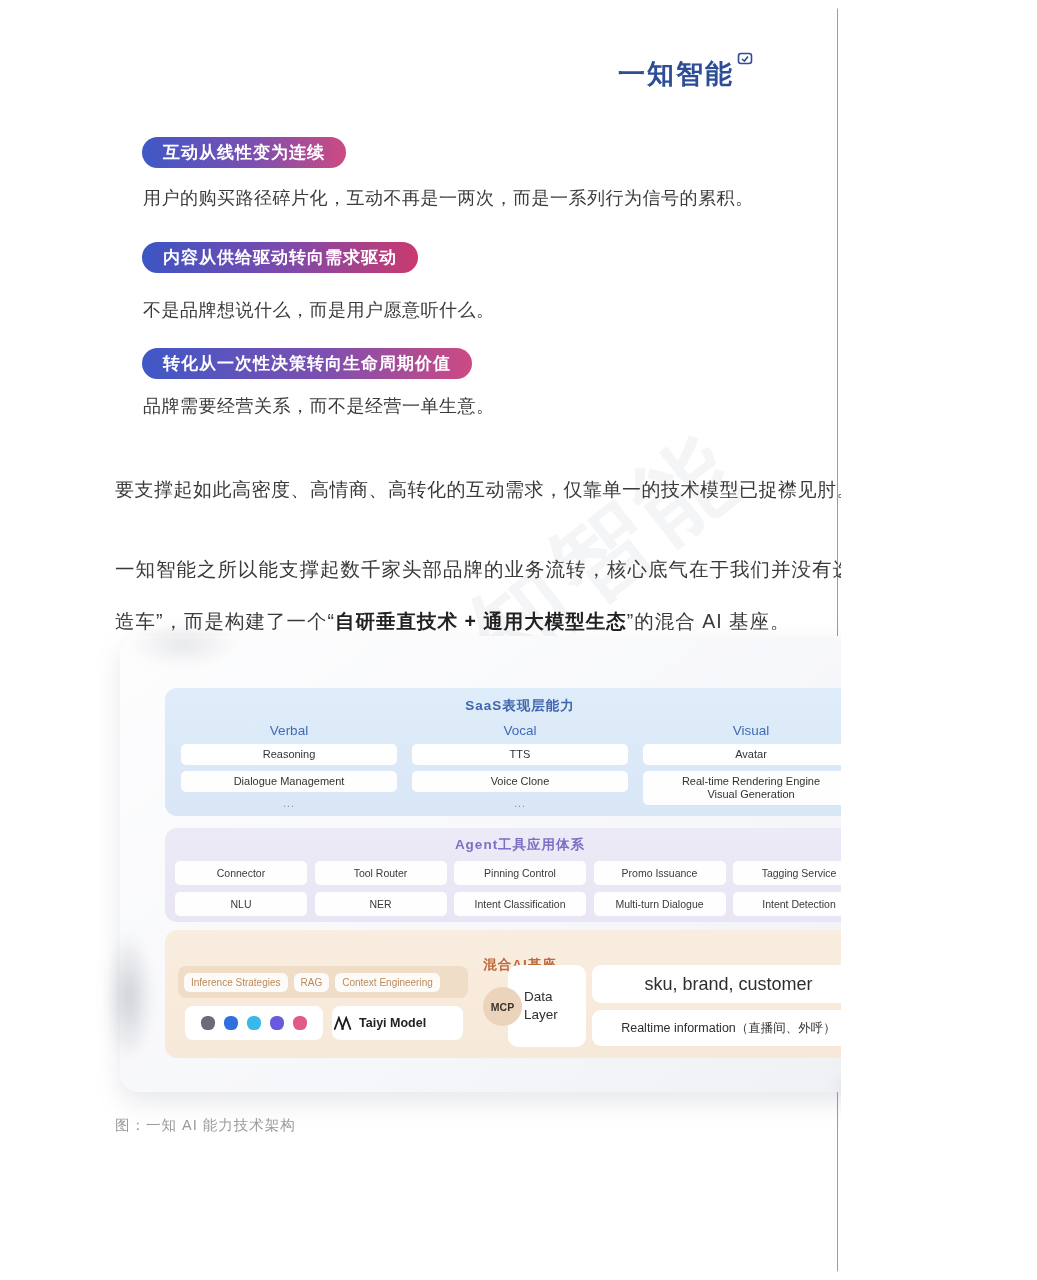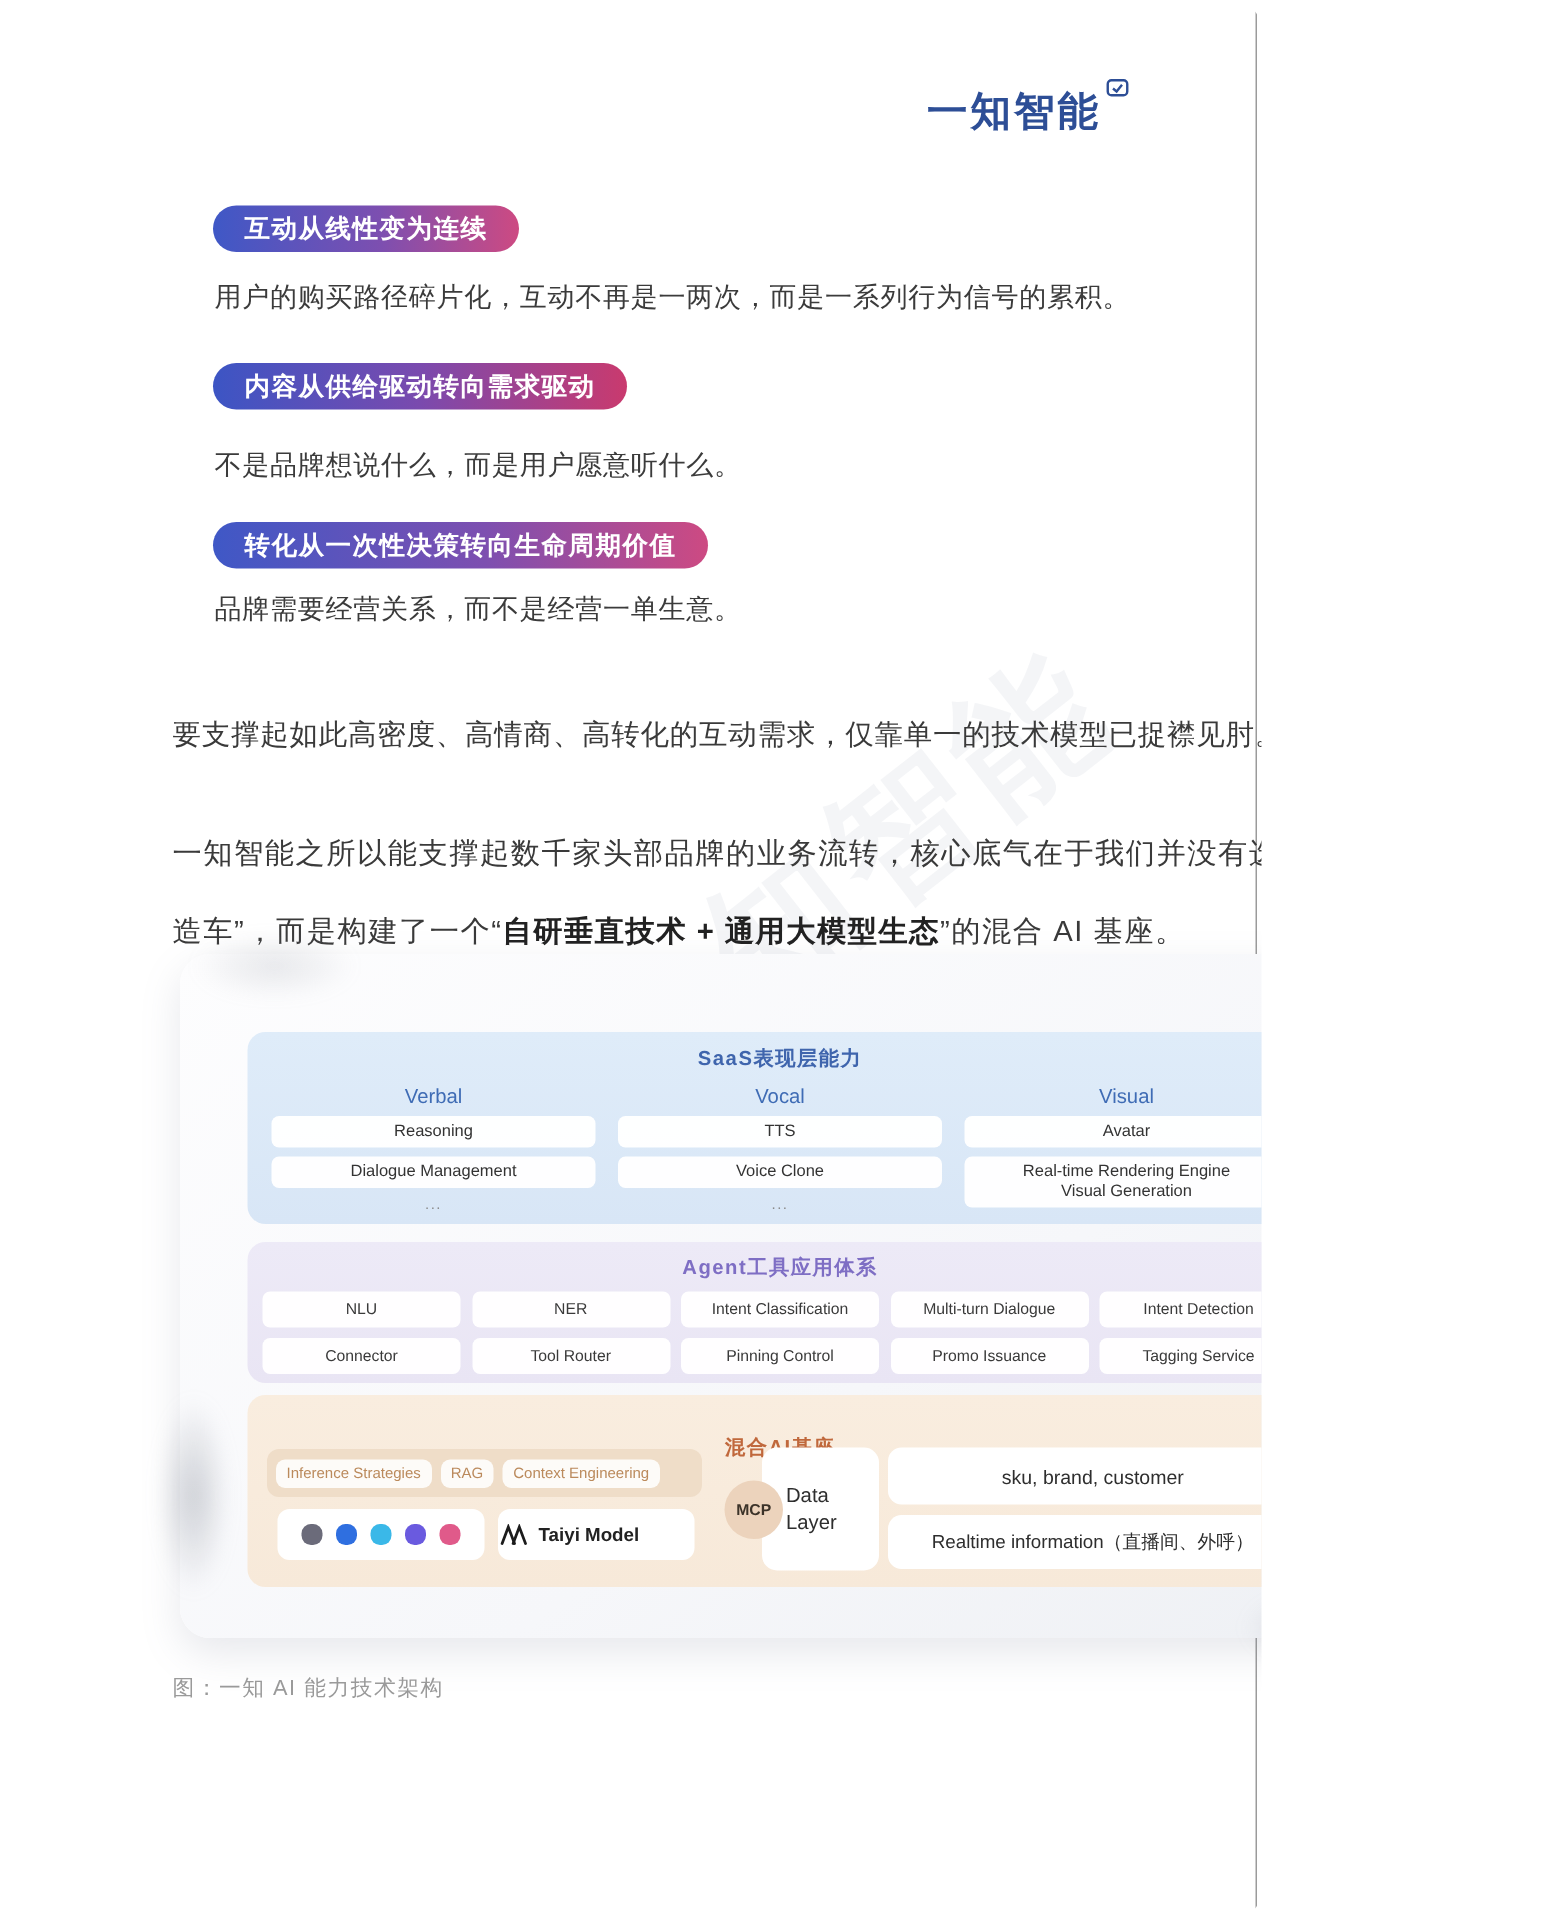--- a/index.html
+++ b/index.html
@@ -82,21 +82,21 @@
     font-size:12.5px; color:#222; font-weight:bold; }
   .taiyi-logo { width:22px; height:15px; }
   .mcp-circle { position:absolute; left:318px; top:57px; width:39px; height:39px; border-radius:50%;
     background:#ecd3bc; color:#3c3329; font-size:10.5px; font-weight:bold; display:flex;
     align-items:center; justify-content:center; z-index:2; }
   .data-layer-box { position:absolute; left:343px; top:35px; width:78px; height:82px; background:#fff;
     border-radius:10px; display:flex; align-items:center; justify-content:center; text-align:left;
     font-size:13.5px; color:#2e2e2e; padding-left:16px; line-height:18px; }
   .right-box { position:absolute; left:427px; width:273px; background:#fff; border-radius:9px;
     display:flex; align-items:center; justify-content:center; color:#2e2e2e; }
-  .rb1 { top:35px; height:38px; font-size:13px; }
+  .rb1 { top:35px; height:38px; font-size:18px; }
   .rb2 { top:80px; height:36px; font-size:12.5px; }
 
   
   .caption { position:absolute; left:115px; top:1116px; font-size:14.5px; color:#9a9a9a; letter-spacing:1px; }
   .footer-line { position:absolute; left:867px; top:1189px; width:56px; height:4px;
     background:linear-gradient(90deg,rgba(165,175,195,0) 0%,#8fa0c0 18%,#314e9e 50%,#b04a48 82%,#d9916c 100%); }
   .page-num { position:absolute; left:865px; top:1194px; width:60px; text-align:center;
     font-size:27px; font-weight:bold; color:#161616; }
 </style>
 </head>
@@ -156,32 +156,32 @@
             <div>Real-time Rendering Engine</div>
             <div>Visual Generation</div>
           </div>
         </div>
       </div>
     </div>
 
     <div class="sec sec-agent">
       <div class="sec-title agent-title">Agent工具应用体系</div>
       <div class="agent-row">
+        <div class="abox">Connector</div>
+        <div class="abox">Tool Router</div>
+        <div class="abox">Pinning Control</div>
+        <div class="abox">Promo Issuance</div>
+        <div class="abox">Tagging Service</div>
+      </div>
+      <div class="agent-row">
         <div class="abox">NLU</div>
         <div class="abox">NER</div>
         <div class="abox">Intent Classification</div>
         <div class="abox">Multi-turn Dialogue</div>
         <div class="abox">Intent Detection</div>
-      </div>
-      <div class="agent-row">
-        <div class="abox">Connector</div>
-        <div class="abox">Tool Router</div>
-        <div class="abox">Pinning Control</div>
-        <div class="abox">Promo Issuance</div>
-        <div class="abox">Tagging Service</div>
       </div>
     </div>
 
     <div class="sec sec-base">
       <div class="sec-title base-title">混合AI基座</div>
       <div class="pill-group">
         <span class="pill">Inference Strategies</span>
         <span class="pill">RAG</span>
         <span class="pill">Context Engineering</span>
       </div>

